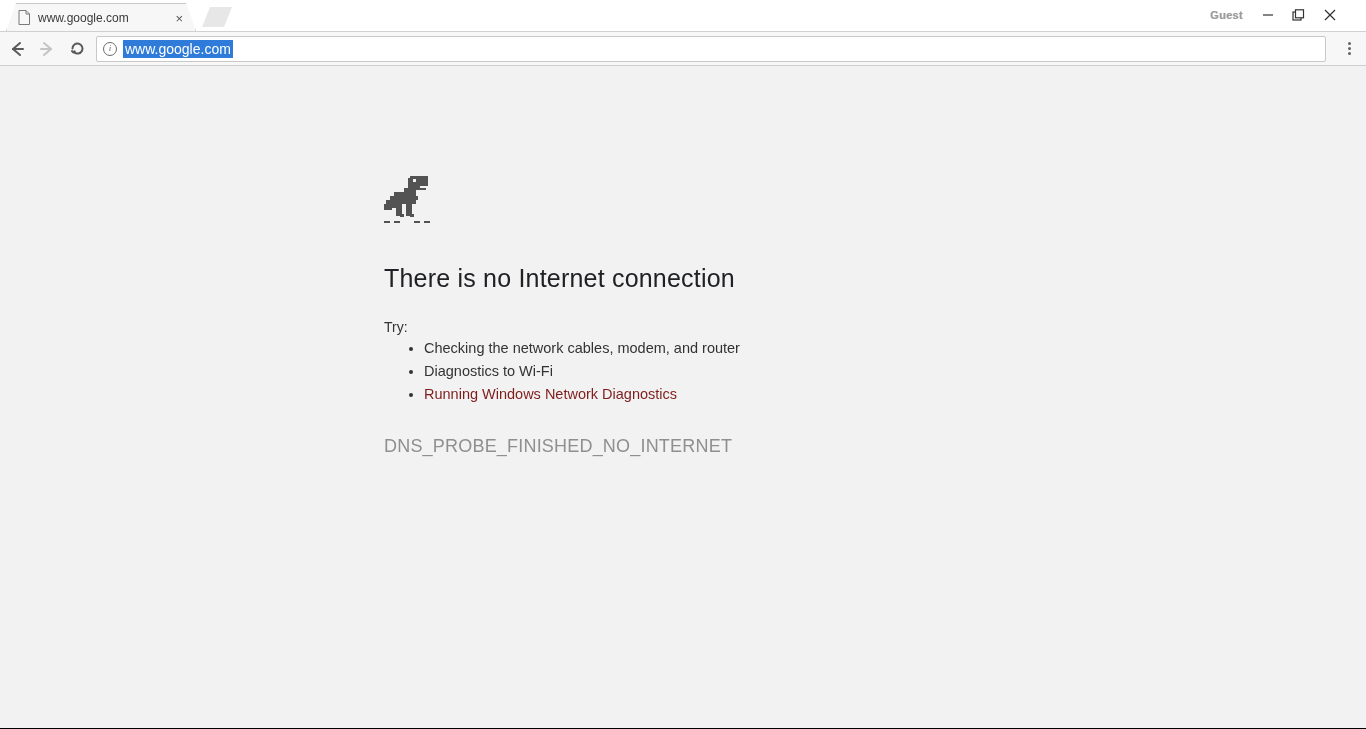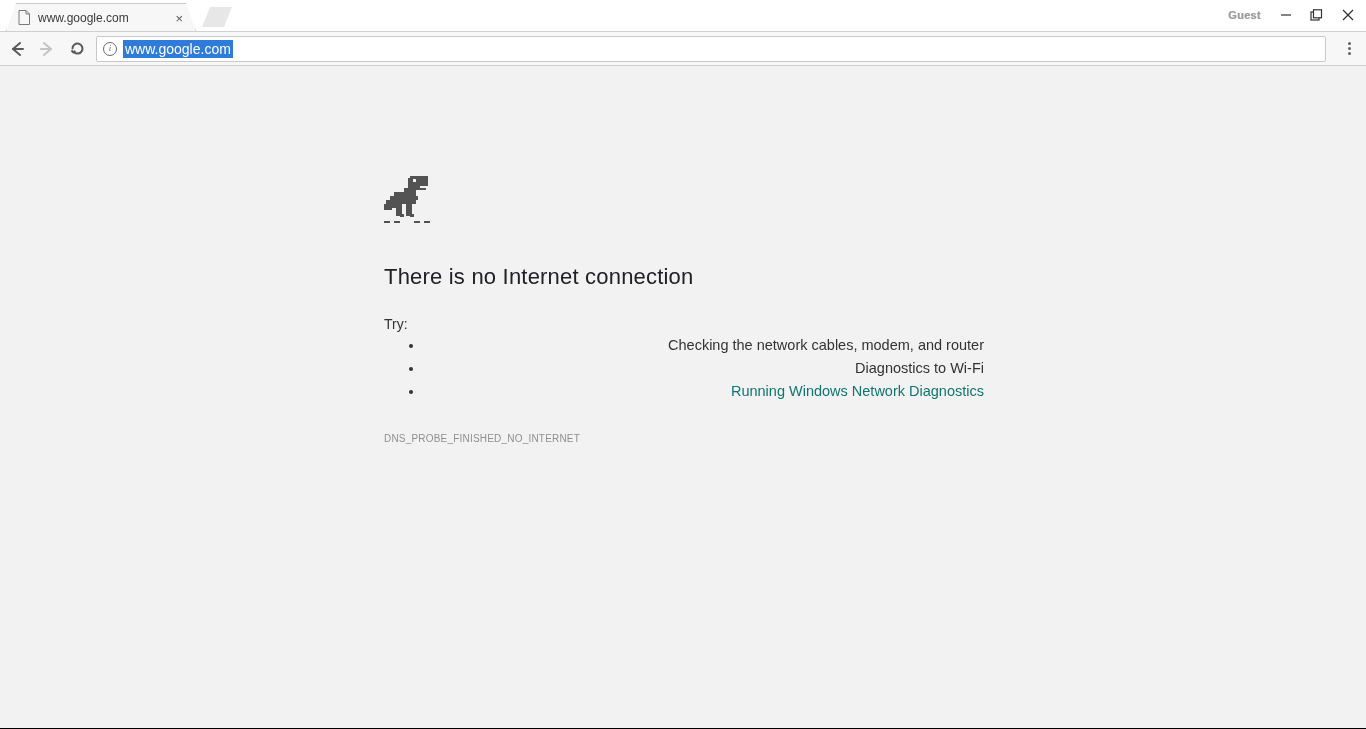--- a/index.html
+++ b/index.html
@@ -36,21 +36,21 @@
       width: 30px; height: 20px; margin-left: 6px; margin-bottom: 4px;
       background: #e7e7e7; clip-path: polygon(8px 0, 100% 0, calc(100% - 8px) 100%, 0 100%);
     }
 
     .tabstrip-right {
       margin-left: auto;
       display: flex;
       align-items: center;
       height: 32px;
       gap: 18px;
-      padding-right: 12px;
+      padding-right: 30px;
     }
     .guest-label {
       font-size: 11px; color: #9c9c9c; font-weight: 600;
       text-shadow: 0.5px 0 #d8d8d8, -0.5px 0 #d8d8d8;
       letter-spacing: 0.3px;
     }
     .winbtn { width: 13px; height: 13px; display:inline-flex; align-items:center; justify-content:center; color:#333; cursor:pointer; }
     .winbtn svg { display:block; }
 
     
@@ -102,31 +102,31 @@
       left: 384px;
       top: 110px;
       width: 600px;
       color: #202124;
     }
     .dino {
       width: 46px; height: 50px; margin-bottom: 34px;
       image-rendering: pixelated;
     }
     .err-title {
-      font-size: 22px;
+      font-size: 25px;
       font-weight: 400;
       color: #202124;
       margin-bottom: 26px;
       letter-spacing: 0.2px;
     }
     .try-label { font-size: 14px; color: #333; margin-bottom: 2px; }
     .sug-list { list-style: disc; padding-left: 40px; }
-    .sug-list li { font-size: 14.5px; line-height: 23px; color: #333; text-align: right; }
-    .sug-list li.link a { color: #0f766e; text-decoration: none; }
-    .err-code { font-size: 10px; color: #8f8f8f; margin-top: 30px; letter-spacing: 0.2px; }
+    .sug-list li { font-size: 14.5px; line-height: 23px; color: #333; }
+    .sug-list li.link a { color: #7f1d1d; text-decoration: none; }
+    .err-code { font-size: 18px; color: #8f8f8f; margin-top: 30px; letter-spacing: 0.2px; }
 
     .footer-line { position:absolute; left:0; right:0; bottom:0; height:1px; background:#000; }
   </style>
 </head>
 <body>
 
 <div class="tabstrip">
   <div class="tab">
     <span class="favicon">
       <svg width="12" height="15" viewBox="0 0 12 15">

